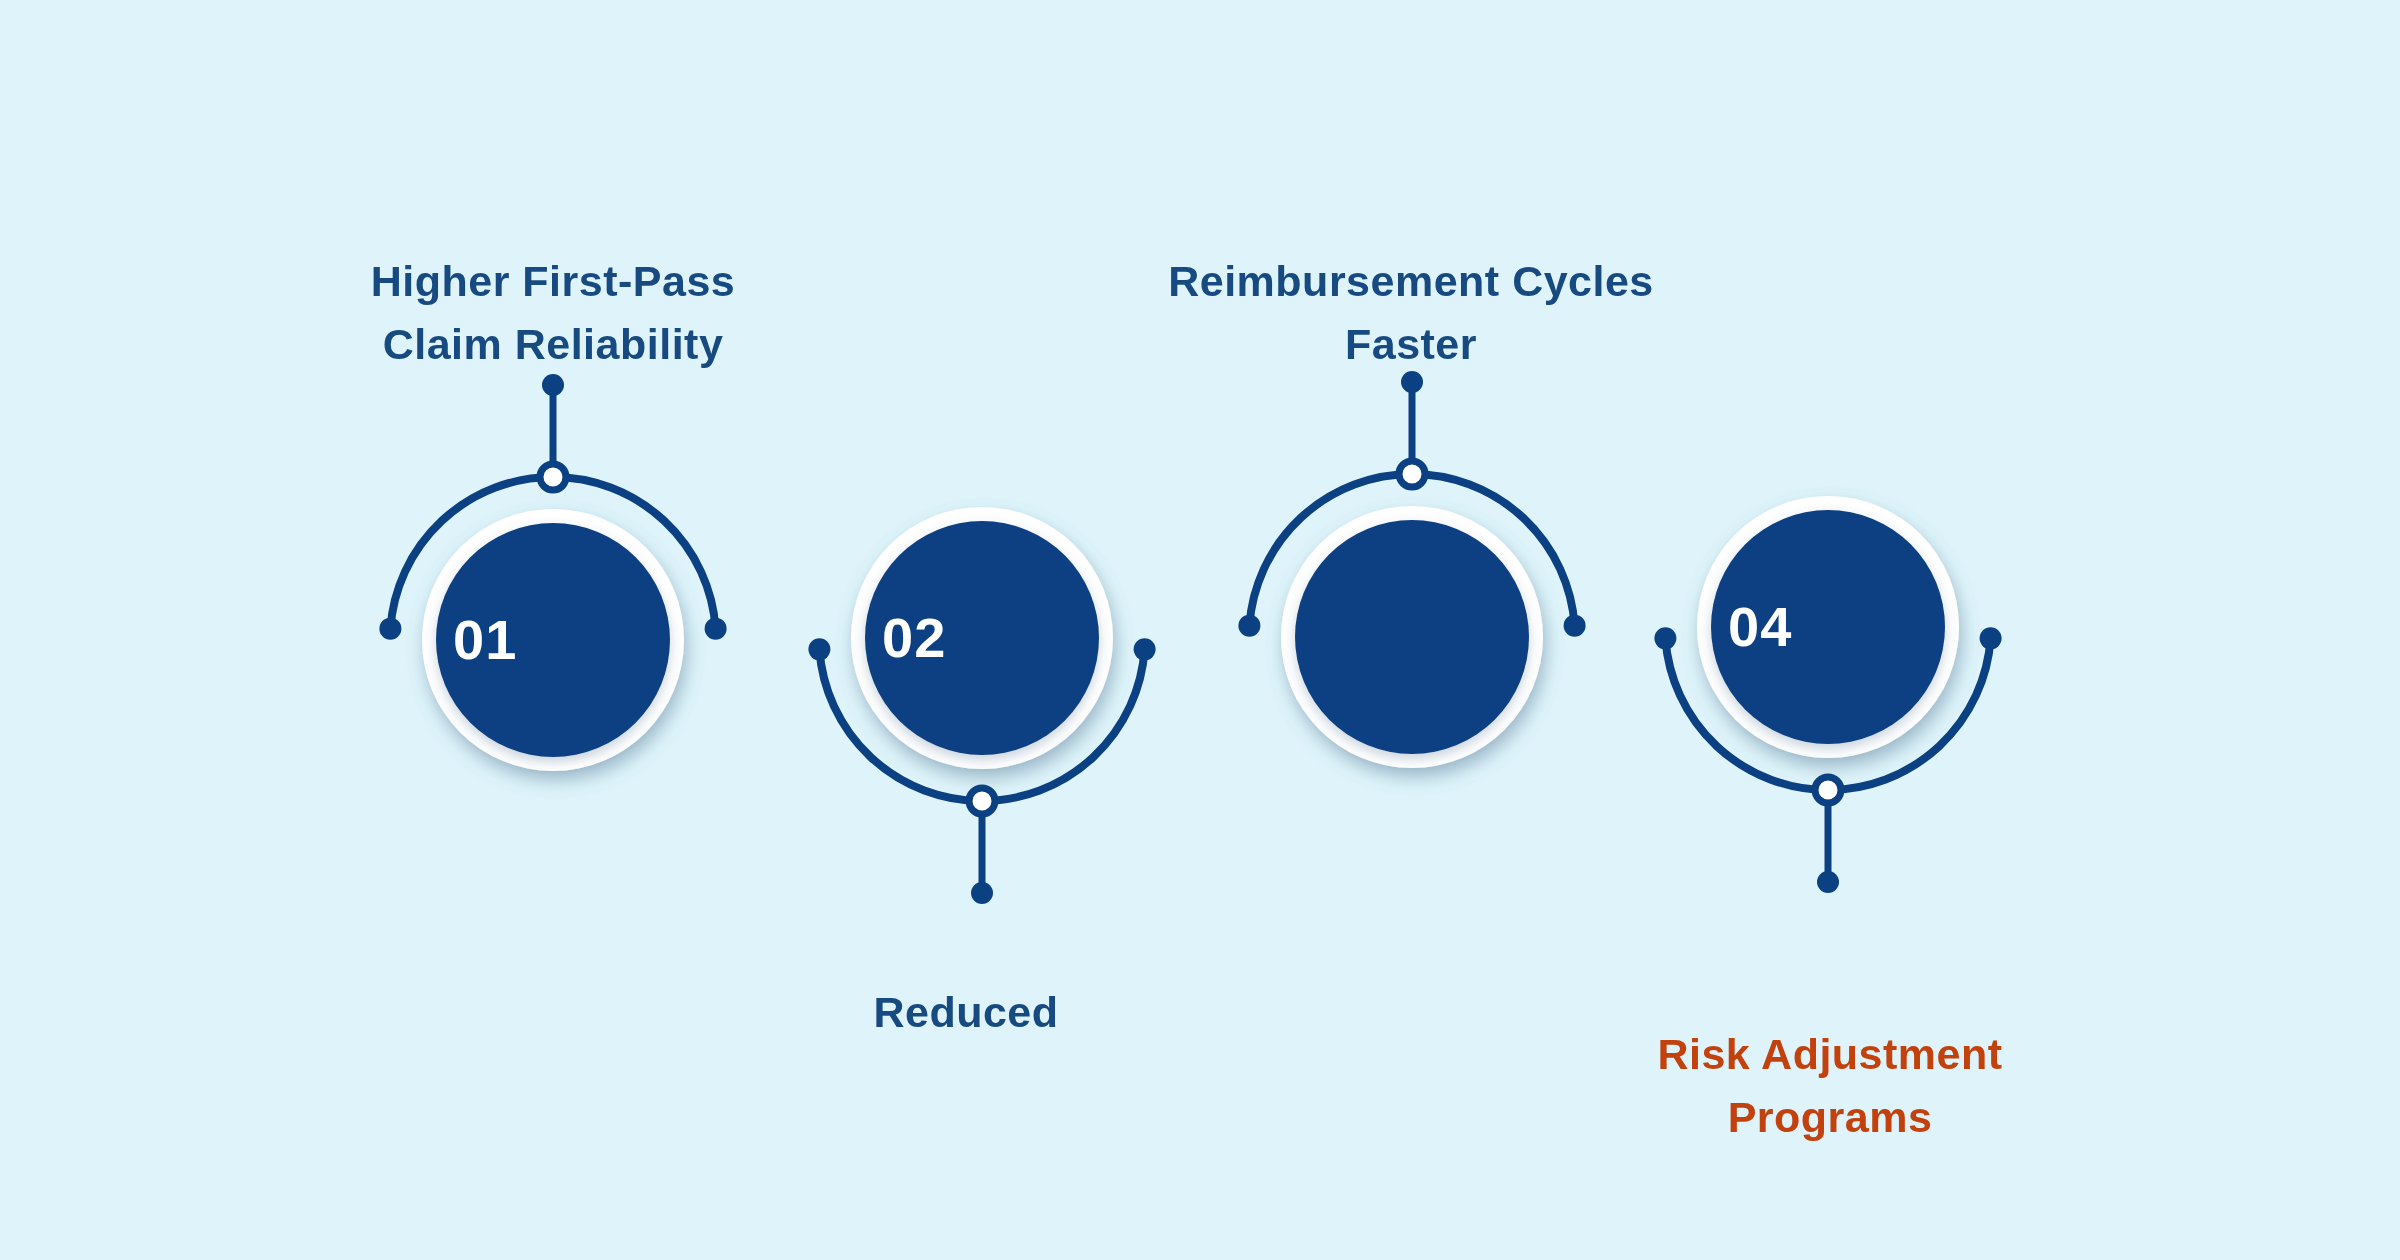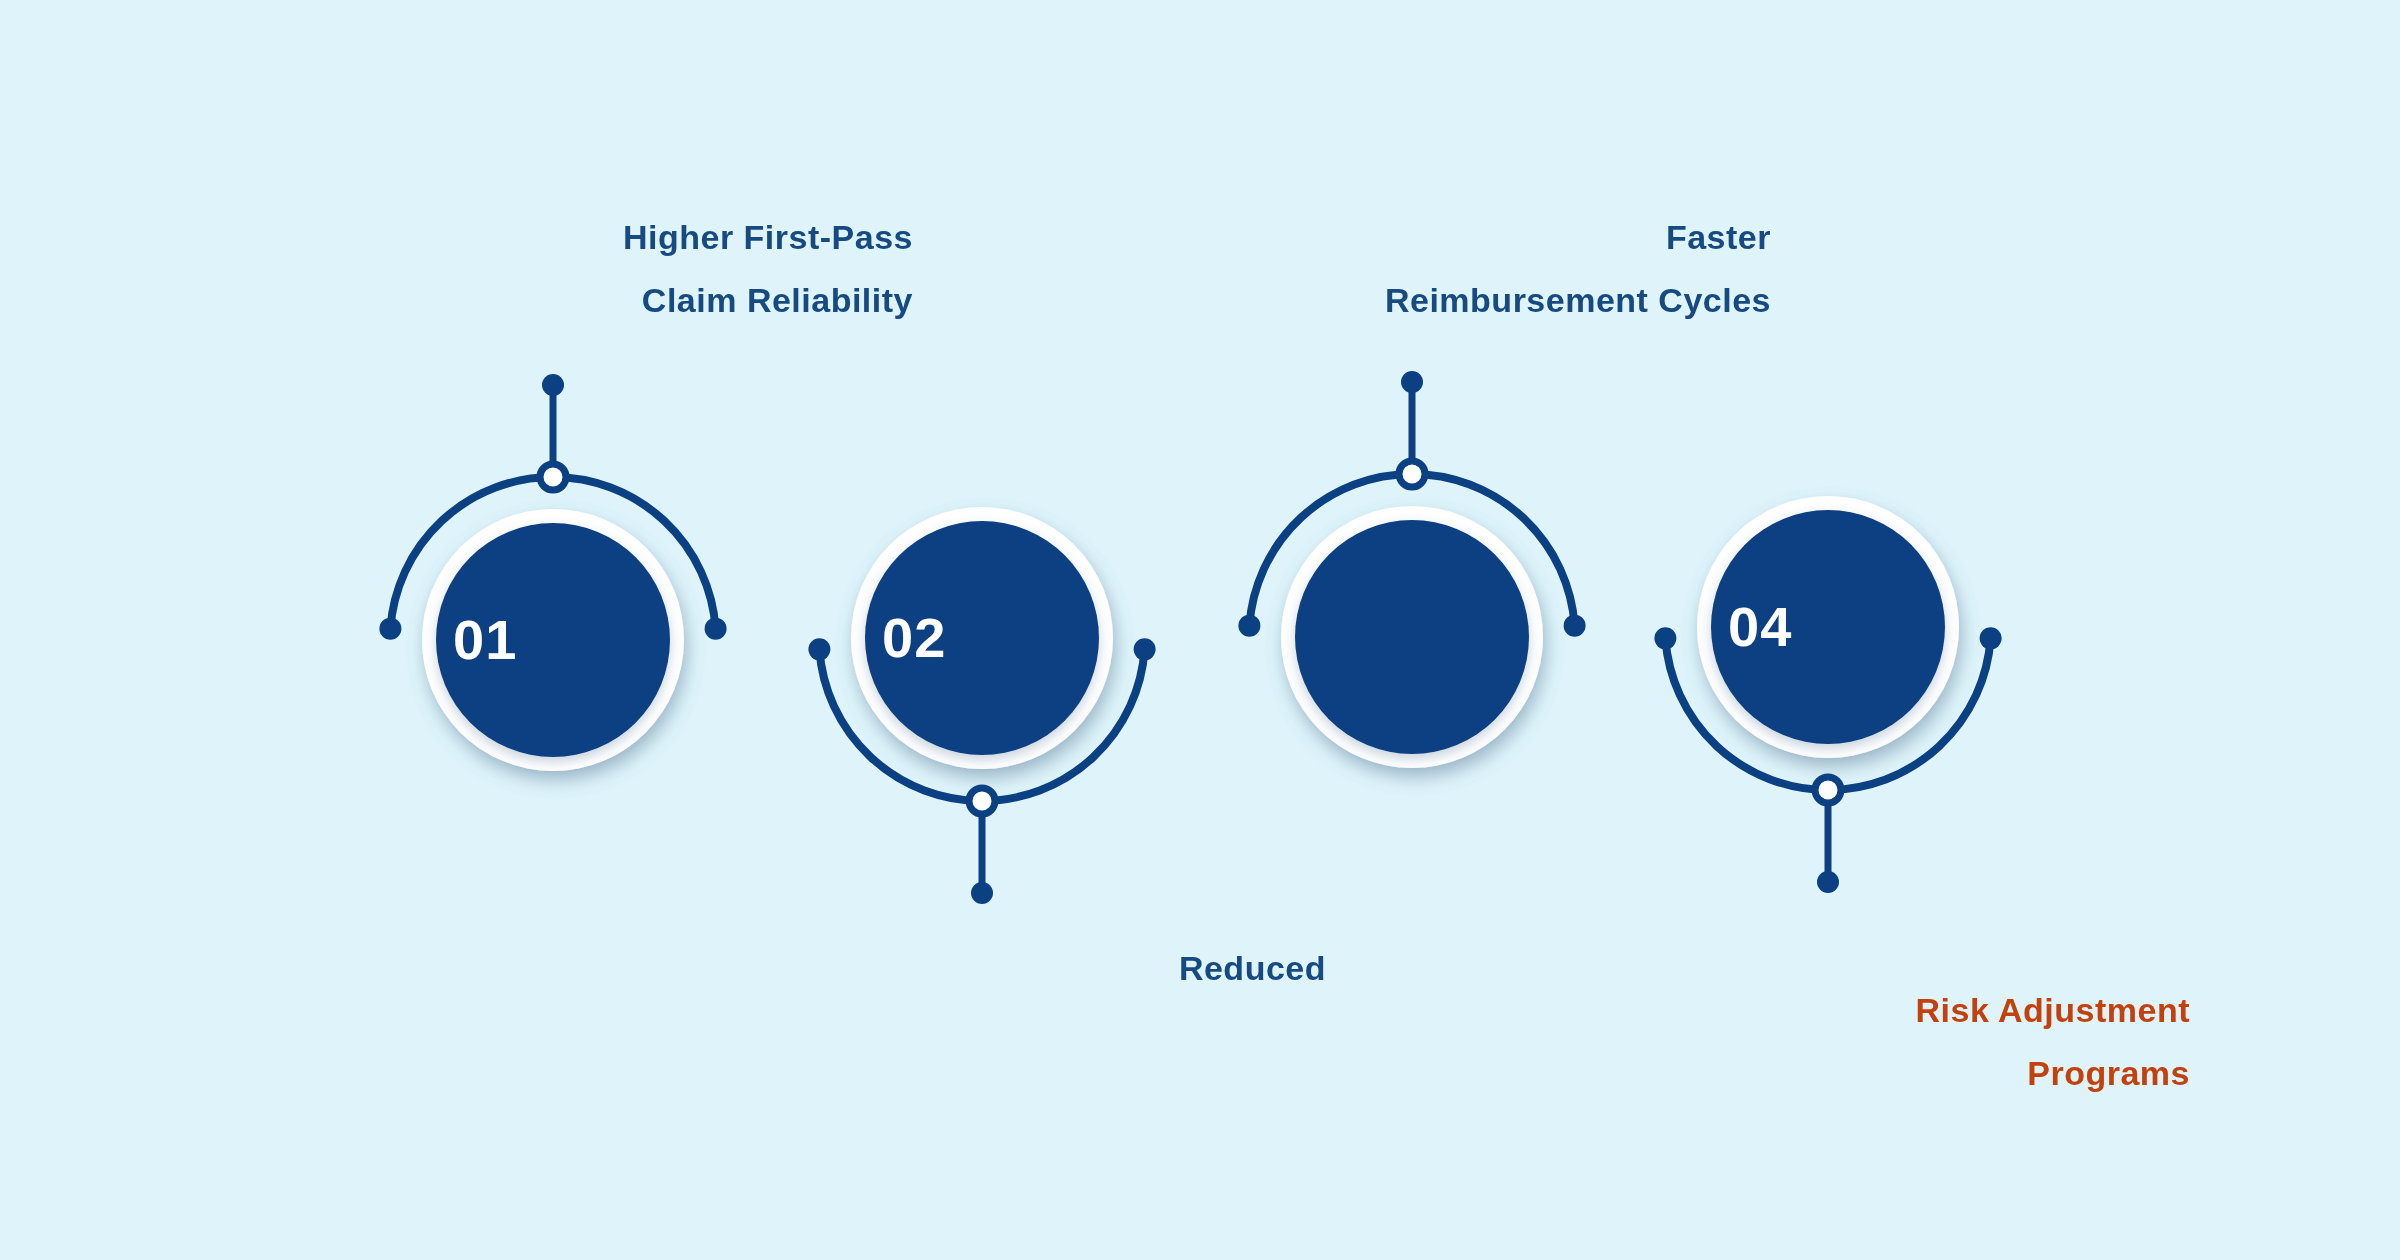--- a/index.html
+++ b/index.html
@@ -18,24 +18,25 @@
     height: 1260px;
   }
   .layer-svg {
     position: absolute;
     left: 0;
     top: 0;
   }
   .item-label {
     position: absolute;
     width: 720px;
-    text-align: right;
-    font-size: 34px;
+    text-align: center;
+    font-size: 43px;
     font-weight: 700;
     letter-spacing: 0.5px;
+    margin-top: 44px;
   }
   .item-label span {
     display: block;
     line-height: 63px;
   }
   .item-number {
     position: absolute;
     width: 200px;
     height: 70px;
     line-height: 70px;
@@ -102,21 +103,21 @@
     <div class="item-number" style="left: 453px; top: 605px; color: rgb(255, 255, 255);">01</div>
     <div class="item-label" style="left: 193px; top: 206px; color: rgb(23, 74, 128);">
       <span>Higher First-Pass</span>
       <span>Claim Reliability</span>
     </div>
     <div class="item-number" style="left: 882px; top: 603px; color: rgb(255, 255, 255);">02</div>
     <div class="item-label" style="left: 606px; top: 937px; color: rgb(23, 74, 128);">
       <span>Reduced</span>
     </div>
     <div class="item-label" style="left: 1051px; top: 206px; color: rgb(23, 74, 128);">
+      <span>Reimbursement Cycles</span>
       <span>Faster</span>
-      <span>Reimbursement Cycles</span>
     </div>
     <div class="item-number" style="left: 1728px; top: 592px; color: rgb(255, 255, 255);">04</div>
     <div class="item-label" style="left: 1470px; top: 979px; color: #c2410c;">
       <span>Risk Adjustment</span>
       <span>Programs</span>
     </div>
   </div>
 
 </body></html>

